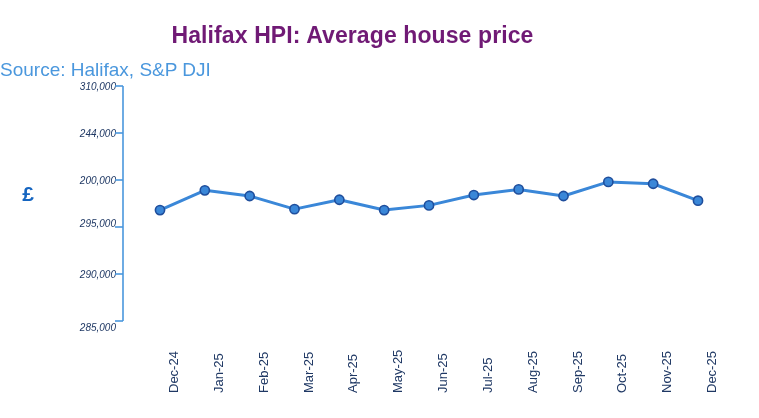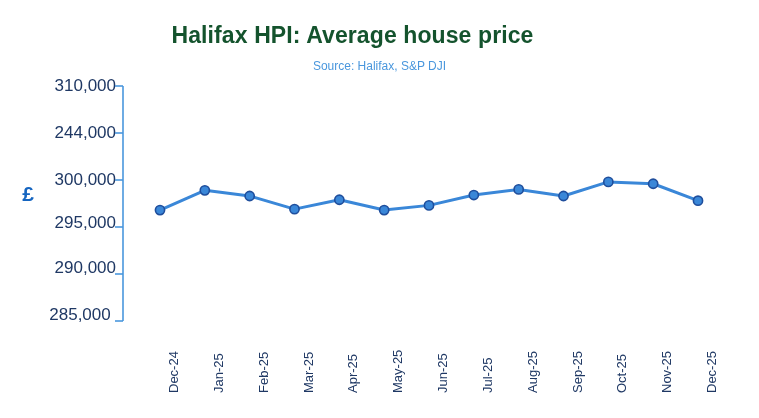--- a/index.html
+++ b/index.html
@@ -21,52 +21,53 @@
     height: 418px;
   }
   .chart-title {
     position: absolute;
     left: 0;
     top: 22px;
     width: 705px;
     text-align: center;
     font-size: 23px;
     font-weight: bold;
-    color: #14532d;
+    color: #701a75;
     letter-spacing: 0.1px;
   }
   .chart-subtitle {
     position: absolute;
     left: 0;
     top: 59px;
     width: 759px;
-    text-align: center;
-    font-size: 12px;
+    text-align: left;
+    font-size: 19px;
     font-weight: normal;
     color: #4a97dd;
   }
   .y-axis-title {
     position: absolute;
     left: 10px;
     top: 182px;
     width: 36px;
     text-align: center;
     font-size: 21px;
     font-weight: bold;
     color: #1565c0;
   }
   .y-tick-label {
     position: absolute;
     right: 0;
     width: 72px;
     text-align: right;
-    font-size: 17px;
+    font-size: 10px;
     color: #1f3864;
     transform: translateY(-50%);
     white-space: nowrap;
+    font-style: italic;
   }
   #y-labels {
     position: absolute;
     left: 44px;
     top: 0;
     width: 72px;
     height: 418px;
   }
   .x-tick-label {
     position: absolute;
@@ -94,24 +95,24 @@
 
 <div id="chart-root">
 
   <div class="chart-title">Halifax HPI: Average house price</div>
   <div class="chart-subtitle">Source: Halifax,  S&amp;P DJI</div>
   <div class="y-axis-title">£</div>
 
   <div id="y-labels">
       <div class="y-tick-label" style="top: 86px;">310,000</div>
       <div class="y-tick-label" style="top: 133px;">244,000</div>
-      <div class="y-tick-label" style="top: 180px;">300,000</div>
+      <div class="y-tick-label" style="top: 180px;">200,000</div>
       <div class="y-tick-label" style="top: 223px;">295,000</div>
-      <div class="y-tick-label" style="top: 268px;">290,000</div>
-      <div class="y-tick-label" style="top: 315px; text-align: center;">285,000</div>
+      <div class="y-tick-label" style="top: 274px;">290,000</div>
+      <div class="y-tick-label" style="top: 327px;">285,000</div>
     </div>
   <div id="x-labels">
       <div class="x-tick-label" style="left: 166px; top: 393px;">Dec-24</div>
       <div class="x-tick-label" style="left: 210.833px; top: 393px;">Jan-25</div>
       <div class="x-tick-label" style="left: 255.667px; top: 393px;">Feb-25</div>
       <div class="x-tick-label" style="left: 300.5px; top: 393px;">Mar-25</div>
       <div class="x-tick-label" style="left: 345.333px; top: 393px;">Apr-25</div>
       <div class="x-tick-label" style="left: 390.167px; top: 393px;">May-25</div>
       <div class="x-tick-label" style="left: 435px; top: 393px;">Jun-25</div>
       <div class="x-tick-label" style="left: 479.833px; top: 393px;">Jul-25</div>

